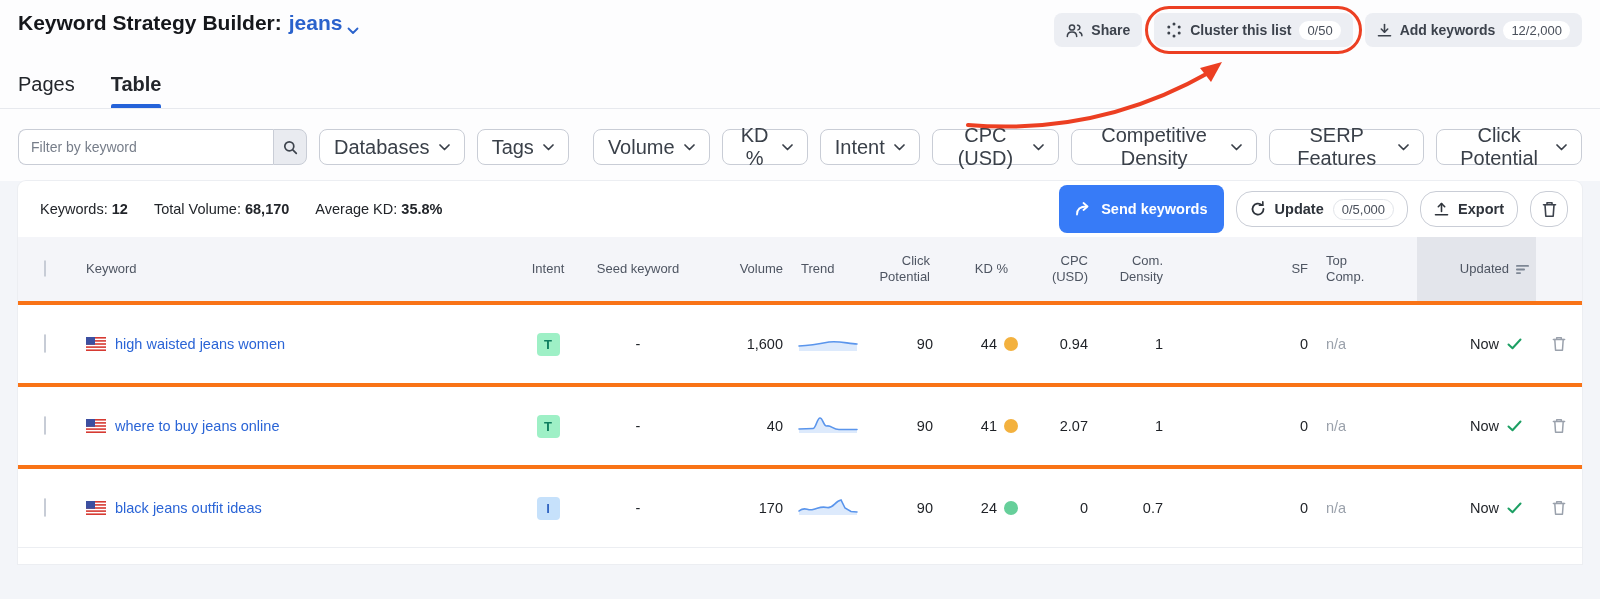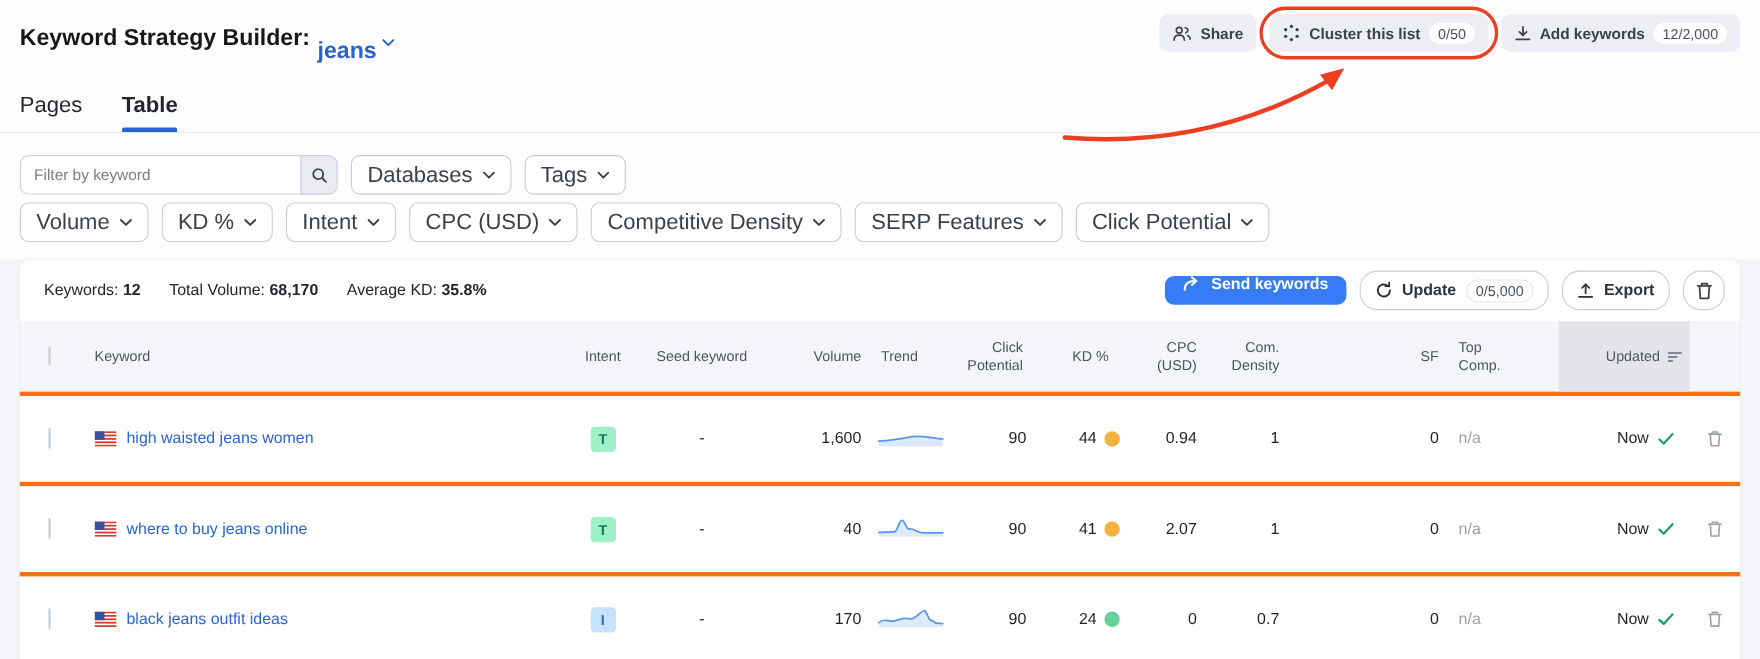--- a/index.html
+++ b/index.html
@@ -6,21 +6,21 @@
   html,body { width:1600px; height:599px; overflow:hidden; }
   body {
     font-family:"Liberation Sans","DejaVu Sans",sans-serif;
     background:#f3f5f9; color:#1e2126; position:relative;
   }
   .top { background:#fdfdfe; padding:0 18px; }
 
   
   .hdr { display:flex; justify-content:space-between; align-items:flex-start; padding-top:11px; }
   .title { font-size:21px; font-weight:bold; color:#15171b; display:flex; align-items:center; gap:7px; }
-  .title .list-name { color:#2a62cc; cursor:pointer; display:inline-flex; align-items:flex-start; gap:5px;margin-top:24px; }
+  .title .list-name { color:#2a62cc; cursor:pointer; display:inline-flex; align-items:flex-end; gap:5px; }
   .hdr-actions { display:flex; align-items:flex-end; gap:12px; padding-top:2px; }
   .gbtn {
     display:inline-flex; align-items:center; gap:8px; background:#eceef3;
     border:none; border-radius:8px; height:34px; padding:0 12px;
     font-size:14px; font-weight:600; color:#3c424c; cursor:pointer; font-family:inherit;
   }
   .pill {
     background:#ffffff; border-radius:11px; padding:2px 8px; font-size:13px;
     font-weight:400; color:#4a505b;
   }
@@ -35,21 +35,21 @@
   .tabs { display:flex; gap:36px; margin-top:26px; }
   .tab { font-size:20px; color:#23262b; padding-bottom:12px; position:relative; cursor:pointer; }
   .tab.active { font-weight:bold; }
   .tab.active::after {
     content:""; position:absolute; left:0; right:0; bottom:0; height:4px;
     background:#2563d9; border-radius:2px 2px 0 0;
   }
   .tabline { height:1px; background:#e7e9ee; margin:0 -18px; }
 
   
-  .filters { padding:20px 0 16px; display:flex; flex-direction:column; gap:7px;justify-content:center; }
+  .filters { padding:20px 0 16px; display:flex; flex-direction:row; gap:24px;justify-content:center; }
   .frow { display:flex; gap:12px; }
   .search-combo { display:flex; }
   .search-input {
     width:255px; height:36px; border:1px solid #c9cdd6; border-right:none;
     border-radius:8px 0 0 8px; padding:0 12px; font-size:14px; font-family:inherit;
     color:#1e2126; background:#fff; outline:none;
   }
   .search-input::placeholder { color:#777e8a; }
   .search-btn {
     width:34px; height:36px; border:1px solid #c9cdd6; border-radius:0 8px 8px 0;
@@ -63,22 +63,22 @@
 
   
   .page-lower { background:#f3f5f9; padding:0 18px; }
   .card { background:#ffffff; border-radius:8px 8px 0 0; width:1564px; box-shadow:0 0 0 1px #eceef2; }
 
   .statsbar { display:flex; justify-content:space-between; align-items:center; height:56px; padding:0 14px 0 22px; }
   .stats { display:flex; gap:26px; font-size:14.5px; color:#22252a; }
   .stat b { font-weight:bold; }
   .tools { display:flex; align-items:center; gap:12px; }
   .send-btn {
-    display:inline-flex; align-items:flex-start; gap:9px; background:#377bf7; color:#fff;
-    border:none; border-radius:8px; height:26px; padding:0 16px; font-size:14.5px;
+    display:inline-flex; align-items:center; gap:9px; background:#377bf7; color:#fff;
+    border:none; border-radius:8px; height:48px; padding:0 16px; font-size:14.5px;
     font-weight:bold; cursor:pointer; font-family:inherit;
   }
   .wbtn {
     display:inline-flex; align-items:center; gap:9px; background:#fff; color:#2e333b;
     border:1px solid #c9cdd6; border-radius:16px; height:36px; padding:0 13px;
     font-size:14.5px; font-weight:600; cursor:pointer; font-family:inherit;
   }
   .wbtn .pill { border:1px solid #e2e5ea; }
   .sq { width:38px; padding:0; justify-content:center; }
 

